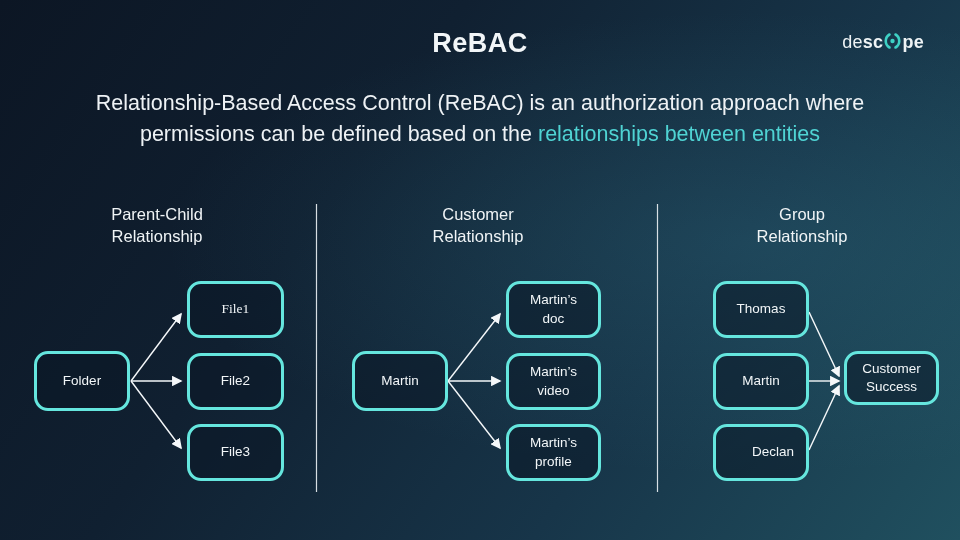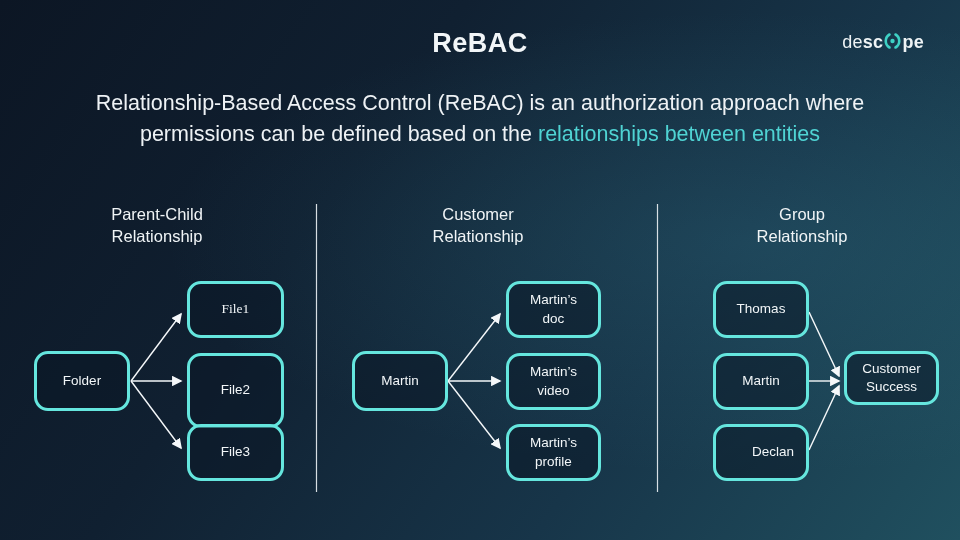--- a/index.html
+++ b/index.html
@@ -86,21 +86,21 @@
     <line x1="448" y1="381" x2="500" y2="381" stroke="#f5f8fa" stroke-width="1.4" marker-end="url(#arr)"></line>
     <line x1="448" y1="381" x2="500" y2="448" stroke="#f5f8fa" stroke-width="1.4" marker-end="url(#arr)"></line>
 
     <line x1="809" y1="312" x2="839" y2="376" stroke="#f5f8fa" stroke-width="1.4" marker-end="url(#arr)"></line>
     <line x1="809" y1="381" x2="839" y2="381" stroke="#f5f8fa" stroke-width="1.4" marker-end="url(#arr)"></line>
     <line x1="809" y1="450" x2="839" y2="386" stroke="#f5f8fa" stroke-width="1.4" marker-end="url(#arr)"></line>
   </svg>
 
   <div class="node" style="left:34px;top:351px;width:96px;height:60px;">Folder</div>
   <div class="node" style="left:187px;top:281px;width:97px;height:57px;font-family:Liberation Serif, serif;">File1</div>
-  <div class="node" style="left:187px;top:353px;width:97px;height:75px;">File2</div>
+  <div class="node" style="left:187px;top:353px;width:97px;height:57px;">File2</div>
   <div class="node" style="left:187px;top:424px;width:97px;height:57px;">File3</div>
 
   <div class="node" style="left:352px;top:351px;width:96px;height:60px;">Martin</div>
   <div class="node" style="left:506px;top:281px;width:95px;height:57px;">Martin’s
 doc</div>
   <div class="node" style="left:506px;top:353px;width:95px;height:57px;">Martin’s
 video</div>
   <div class="node" style="left:506px;top:424px;width:95px;height:57px;">Martin’s
 profile</div>
 

